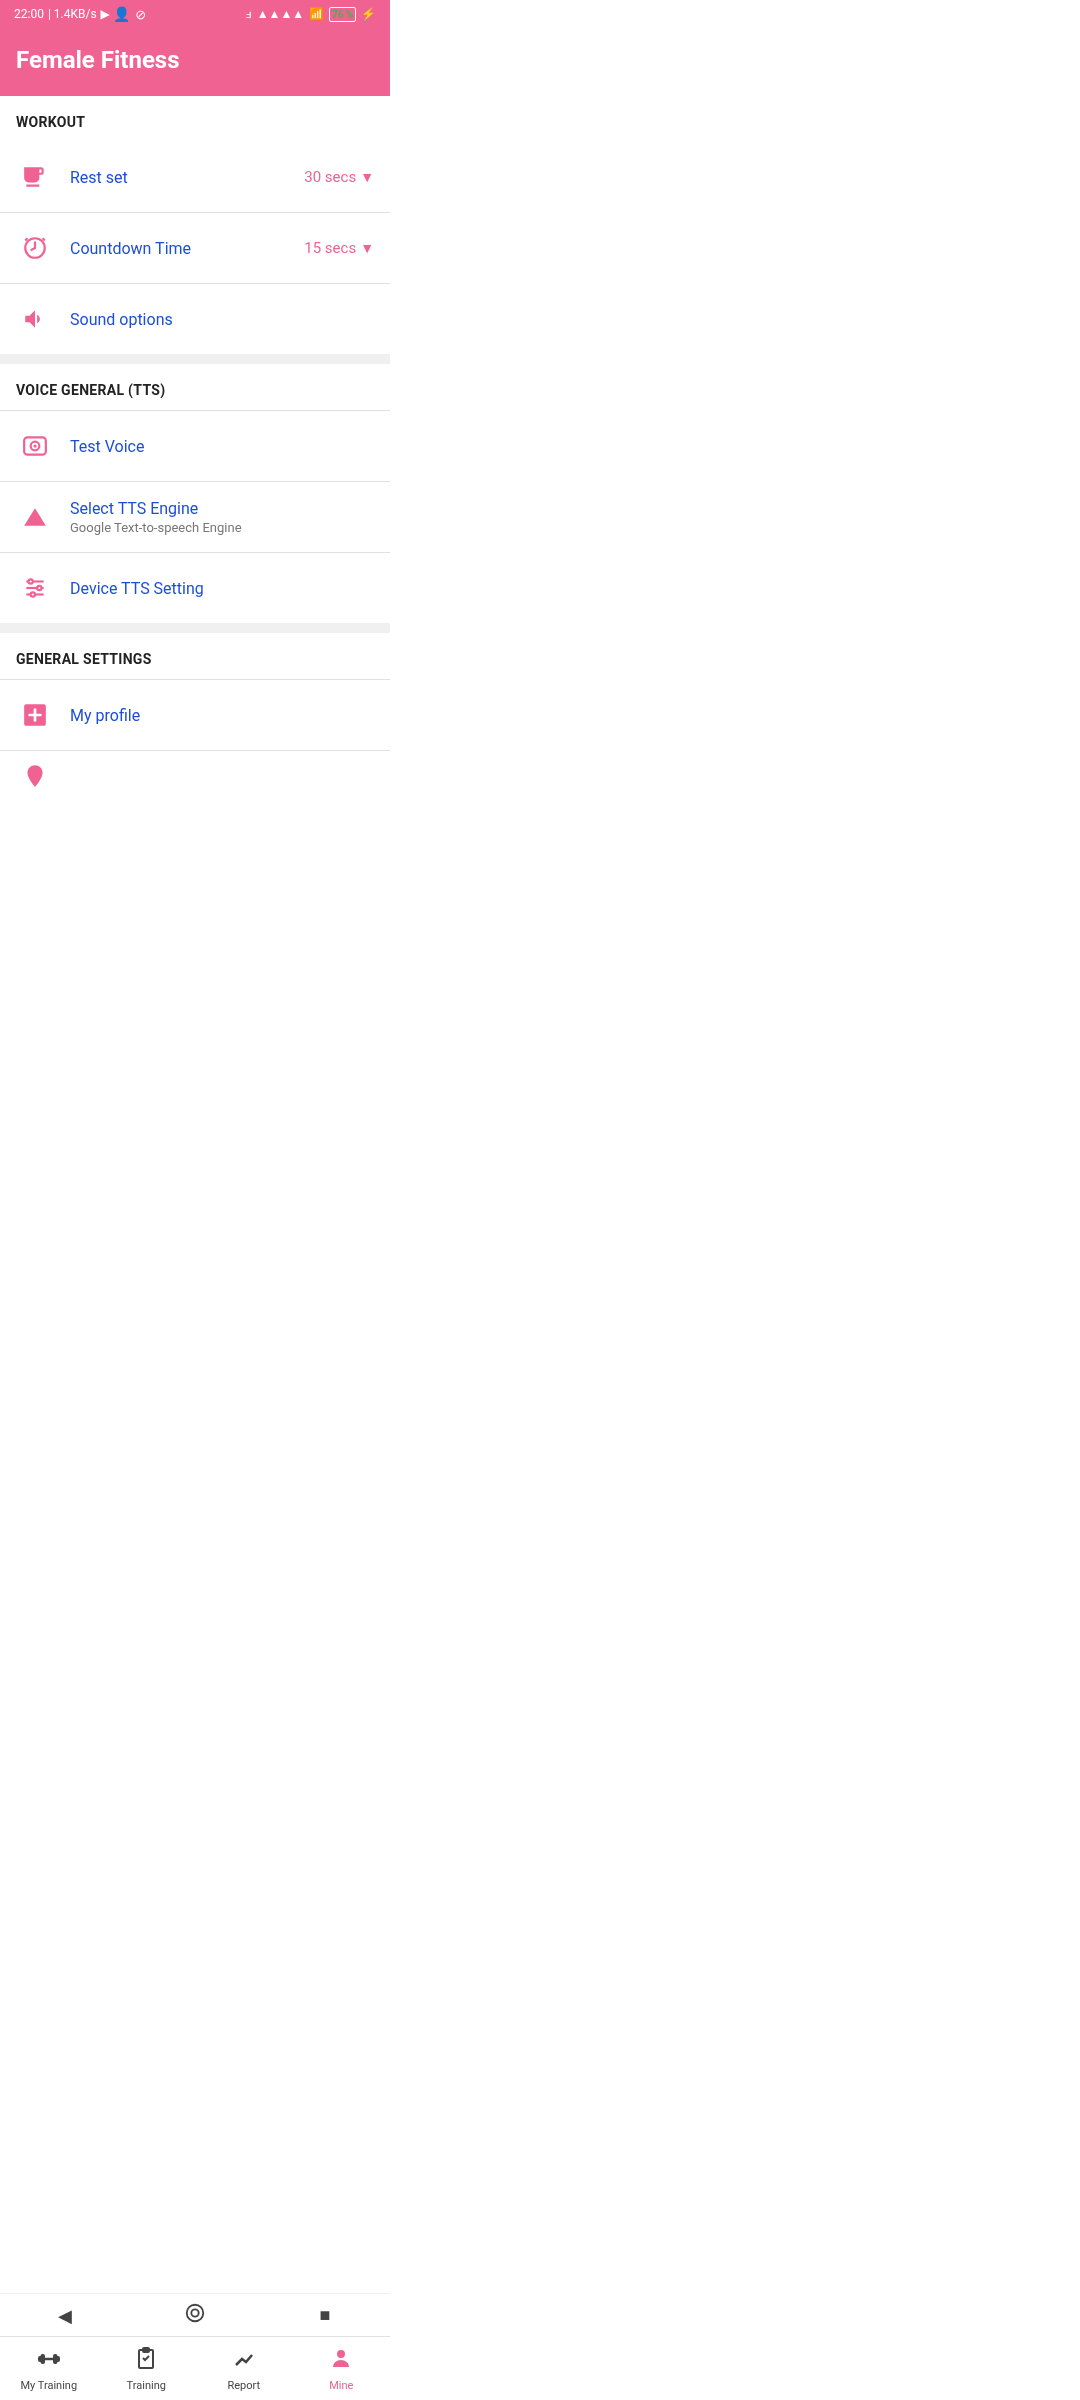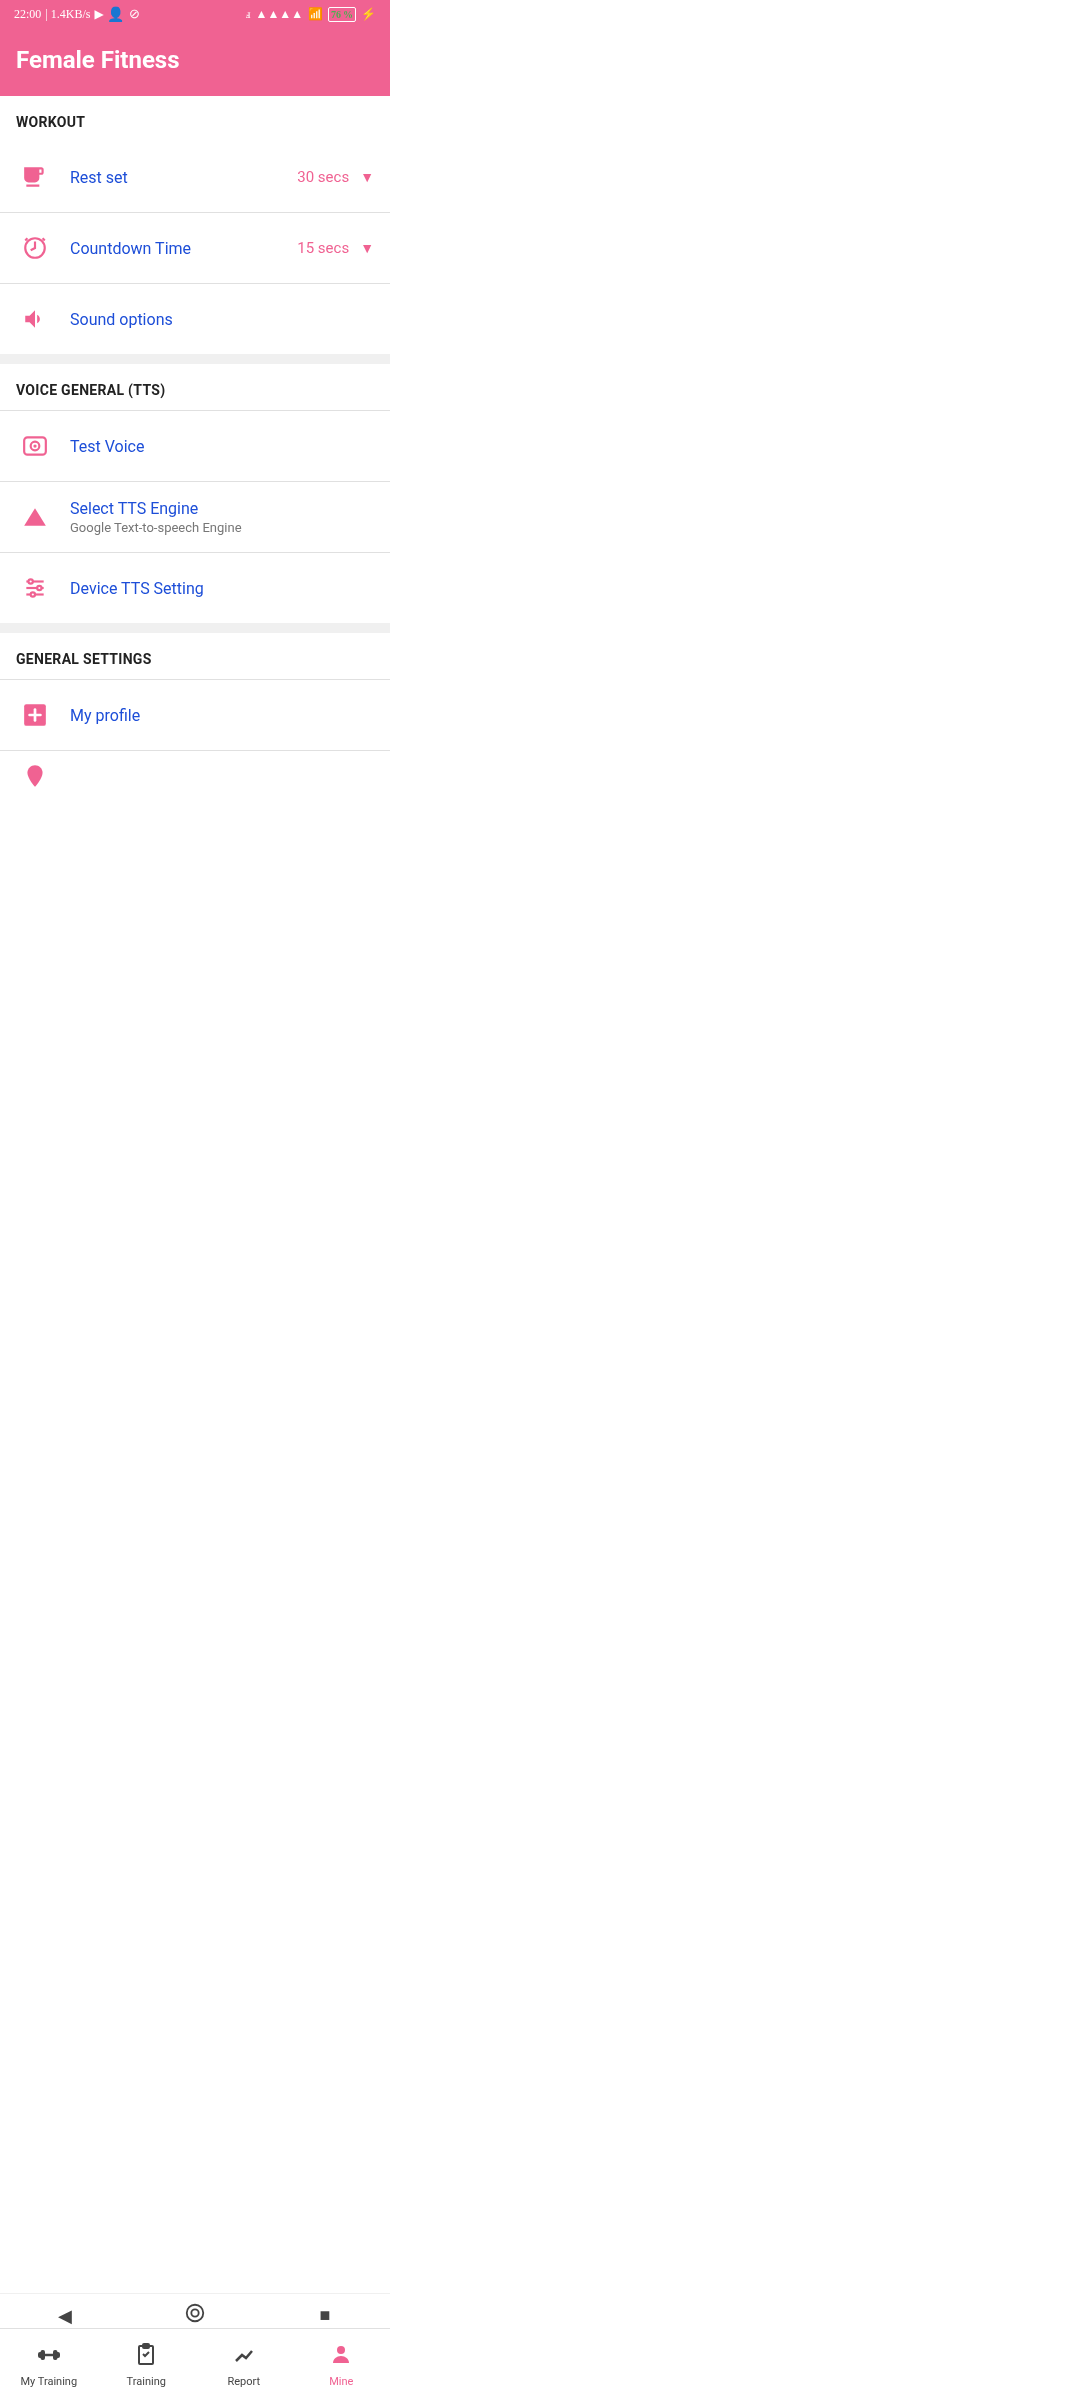--- a/index.html
+++ b/index.html
@@ -17,21 +17,20 @@
     
     .status-bar {
       background: #f06292;
       color: white;
       font-size: 12px;
       padding: 6px 14px;
       display: flex;
       justify-content: space-between;
       align-items: center;
       height: 28px;
-      font-family: Liberation Serif, serif;
     }
     .status-left { display: flex; align-items: center; gap: 4px; }
     .status-right { display: flex; align-items: center; gap: 5px; }
     .battery-icon {
       display: inline-flex;
       align-items: center;
       border: 1.5px solid white;
       border-radius: 2px;
       padding: 1px 2px;
       font-size: 10px;
@@ -99,21 +98,21 @@
     .item-sublabel {
       font-size: 13px;
       color: #777;
       margin-top: 2px;
     }
     .item-value {
       color: #f06292;
       font-size: 15px;
       display: flex;
       align-items: center;
-      gap: 11px;
+      gap: 4px;
     }
     .chevron-down {
       font-size: 14px;
       color: #f06292;
     }
 
     
     .section-divider {
       height: 10px;
       background: #f0f0f0;
@@ -123,21 +122,21 @@
     .bottom-nav {
       position: fixed;
       bottom: 0;
       width: 390px;
       background: white;
       border-top: 1px solid #e0e0e0;
       display: flex;
       justify-content: space-around;
       align-items: center;
       padding: 8px 0 6px;
-      height: 72px;
+      height: 64px;
       z-index: 100;
     }
     .nav-item {
       display: flex;
       flex-direction: column;
       align-items: center;
       gap: 3px;
       cursor: pointer;
       flex: 1;
     }

